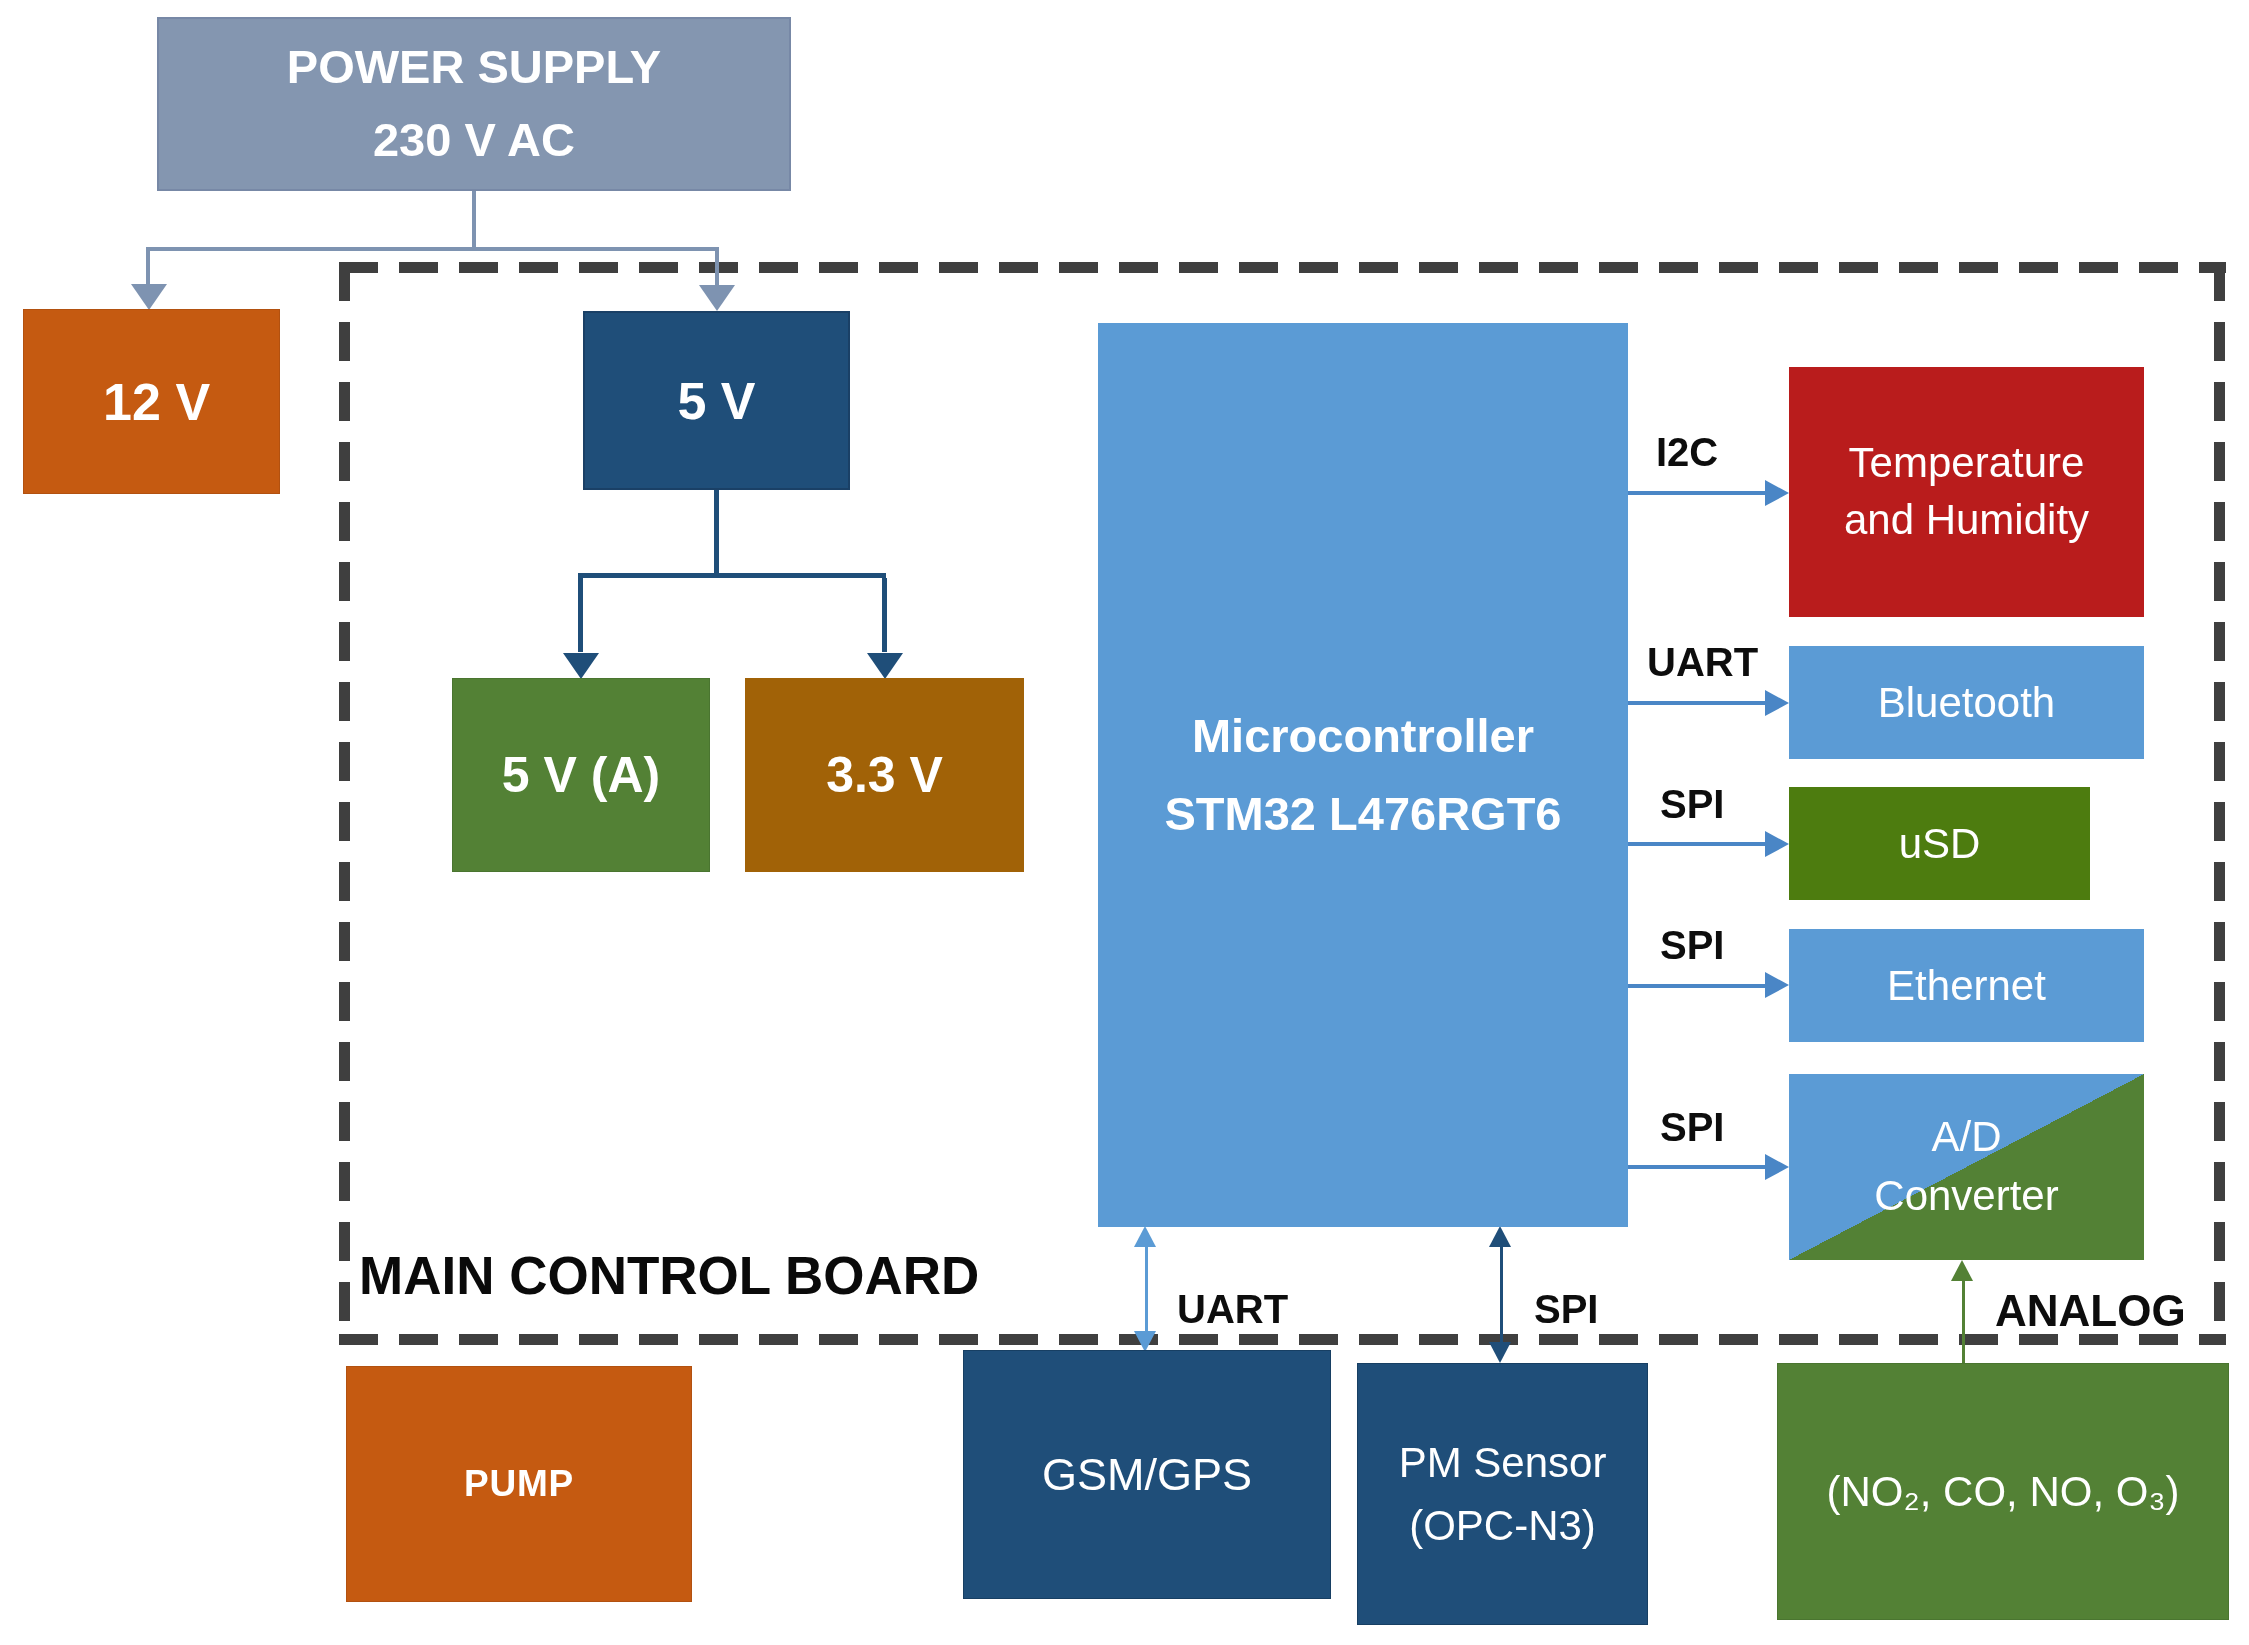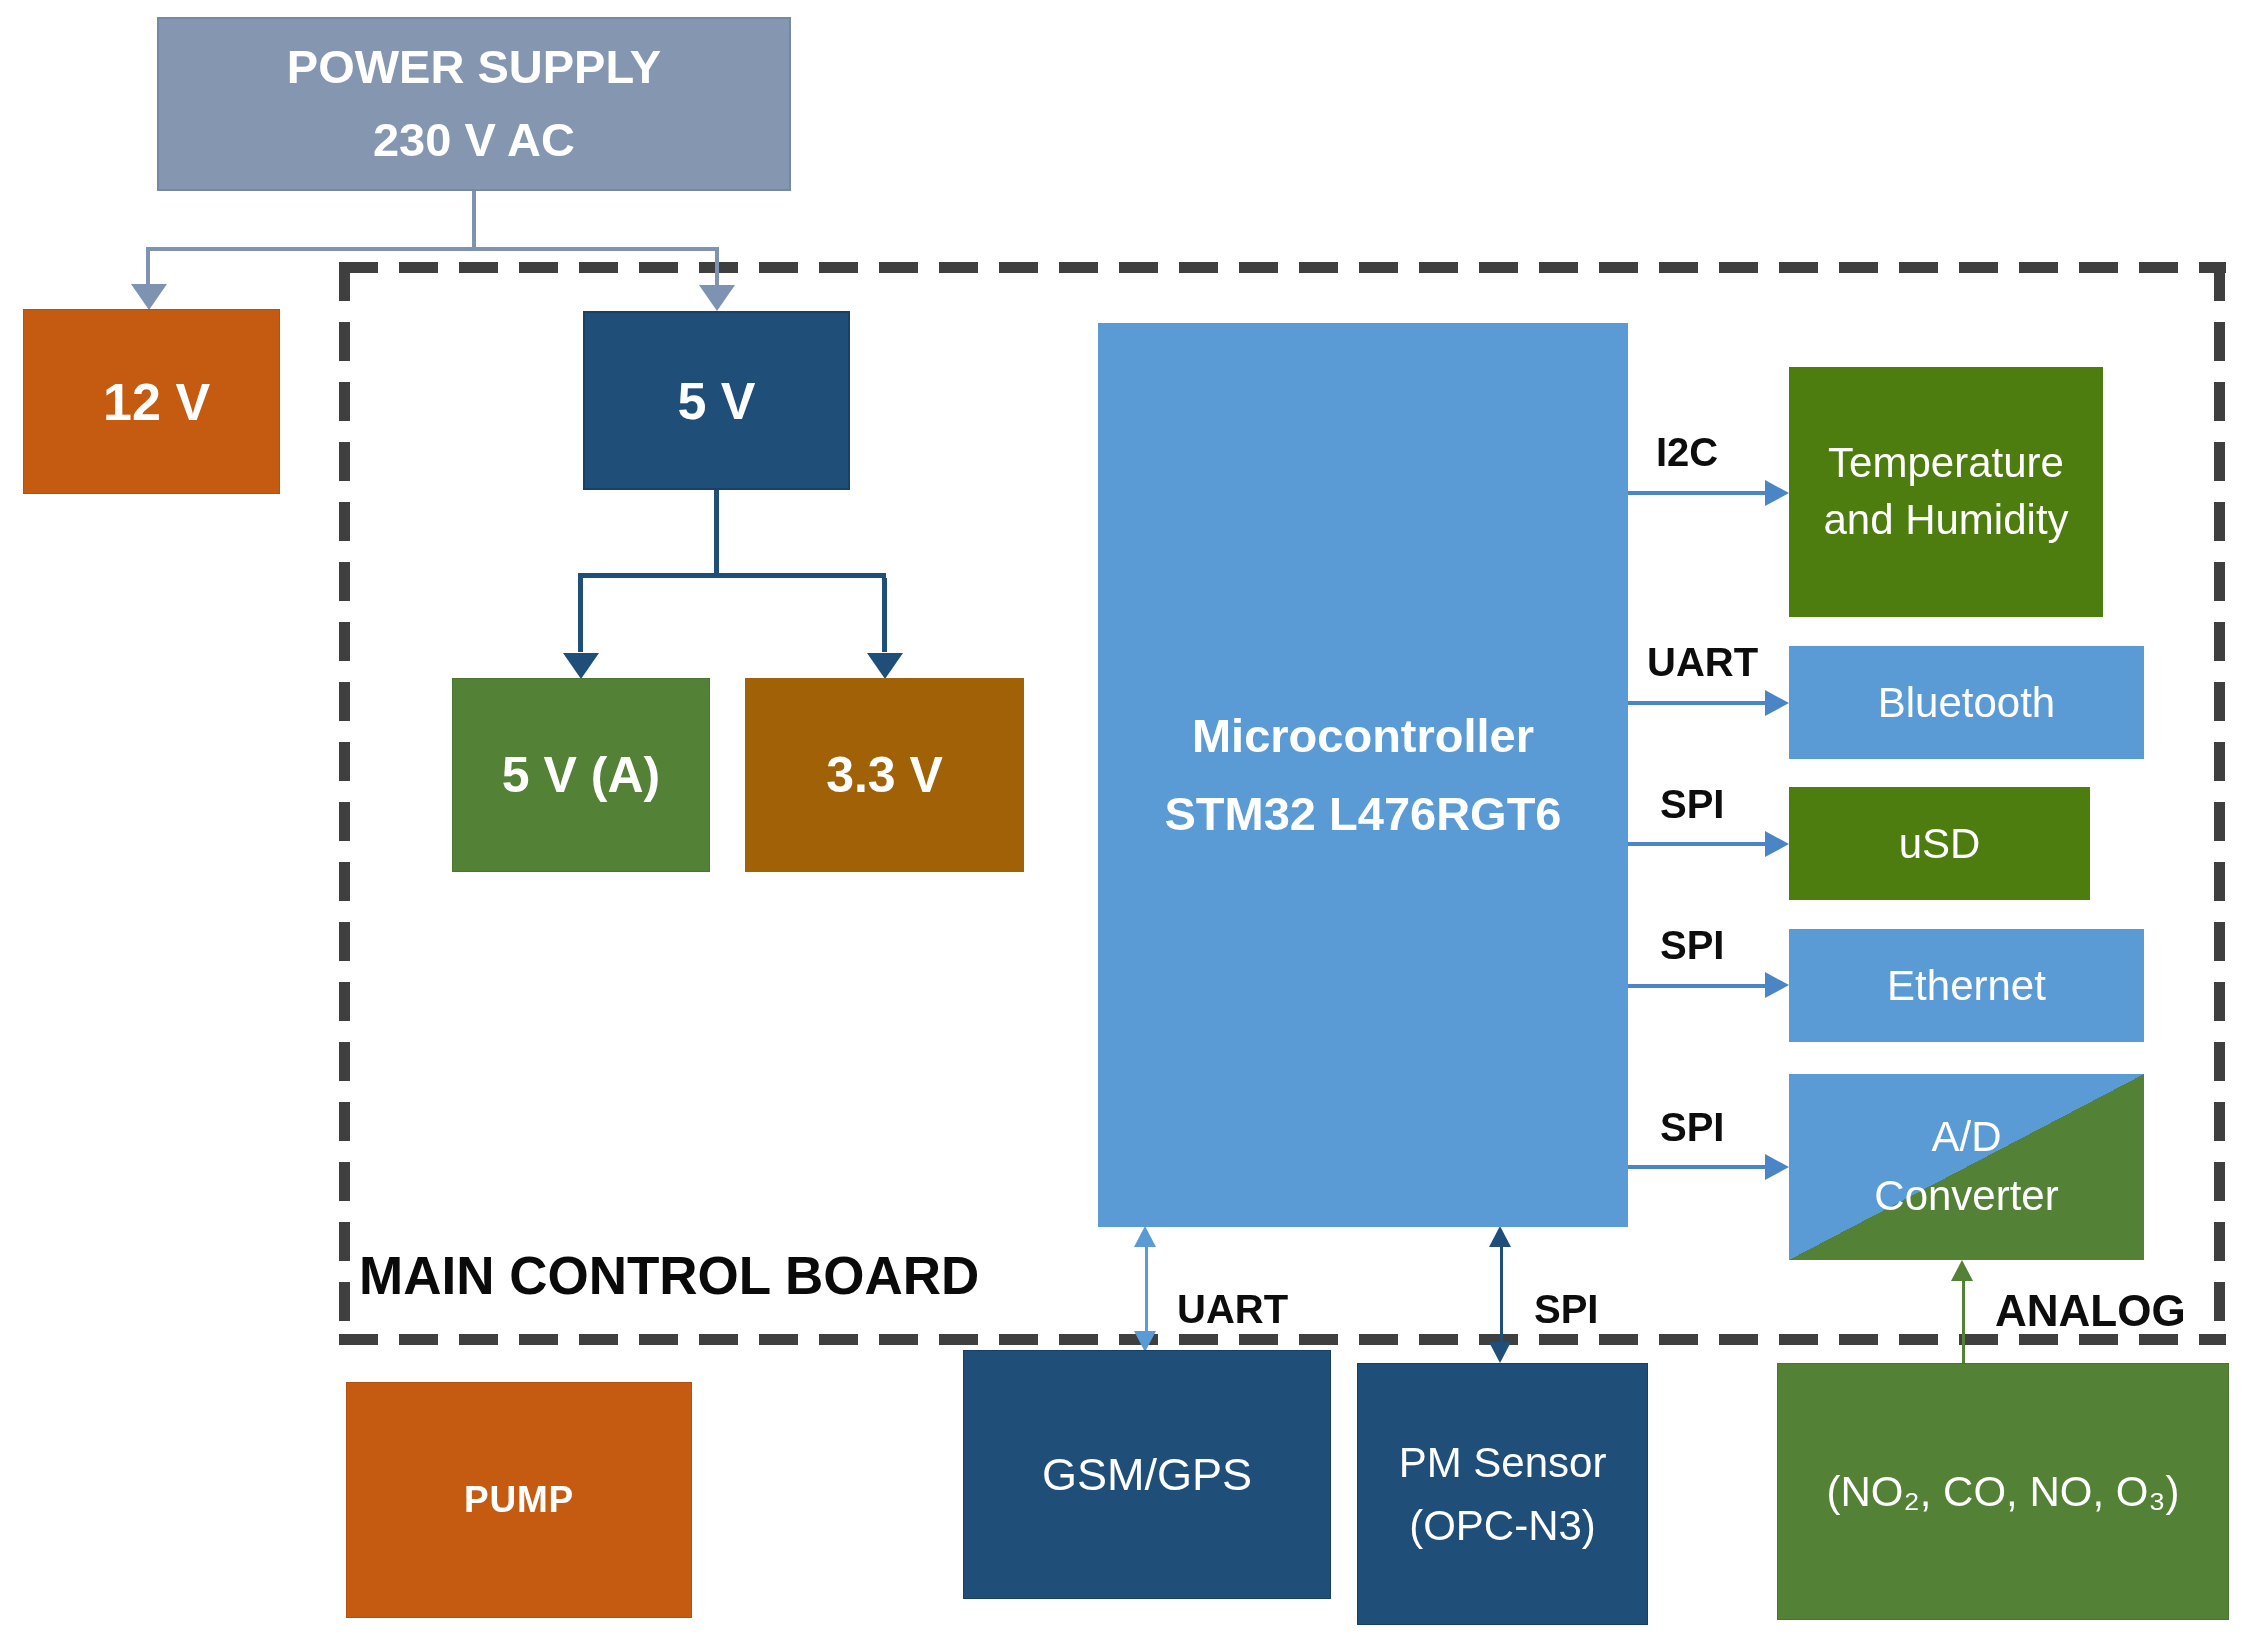--- a/index.html
+++ b/index.html
@@ -14,29 +14,29 @@
   #v12{left:22.6px;top:309px;width:257px;height:185px;background:#C55A11;
        border:1.6px solid #B25110;font-weight:bold;font-size:52px;padding-left:11px;}
   #v5{left:583px;top:311px;width:267px;height:179px;background:#1F4E79;
       border:2.4px solid #1A4066;font-weight:bold;font-size:52px;}
   #v5a{left:452px;top:678px;width:258px;height:194px;background:#538135;
        border:1.6px solid #4A7530;font-weight:bold;font-size:50px;}
   #v33{left:745px;top:678px;width:279px;height:194px;background:#a16207;
        font-weight:bold;font-size:50px;}
   #mcu{left:1098px;top:323px;width:530px;height:904px;background:#5B9BD5;
        font-weight:bold;font-size:47px;line-height:1.65;}
-  #temp{left:1789px;top:367px;width:314px;height:250px;background:#4d7c0f;
+  #temp{left:1789px;top:367px;width:355px;height:250px;background:#b91c1c;
         font-size:42px;line-height:1.35;}
   #bt{left:1789px;top:646px;width:355px;height:113px;background:#5B9BD5;font-size:42px;}
   #usd{left:1789px;top:787px;width:301px;height:113px;background:#4d7c0f;font-size:42px;align-items:flex-end;}
   #eth{left:1789px;top:929px;width:355px;height:113px;background:#5B9BD5;font-size:42px;}
   #adc{left:1789px;top:1074px;width:355px;height:186px;font-size:42px;line-height:1.4;
        background:linear-gradient(to bottom right,#5B9BD5 50%,#538135 50%);}
   #pump{left:346px;top:1366px;width:346px;height:236px;background:#C55A11;
-        border:1.6px solid #B25110;font-weight:bold;font-size:37px;letter-spacing:0.8px;margin-top:16px;}
+        border:1.6px solid #B25110;font-weight:bold;font-size:37px;letter-spacing:0.8px;}
   #gsm{left:963px;top:1350px;width:368px;height:249px;background:#1F4E79;
        border:1.6px solid #173F63;font-size:45px;}
   #pm{left:1357px;top:1363px;width:291px;height:262px;background:#1F4E79;
       border:1.6px solid #173F63;font-size:42px;line-height:1.5;}
   #ec{left:1777px;top:1363px;width:452px;height:257px;background:#538135;
       border:1.6px solid #4A7530;font-size:42px;line-height:1.5;}
   
   .dash-h{position:absolute;height:11.3px;
           background:repeating-linear-gradient(90deg,#3F3F3F 0 39px,transparent 39px 60px);}
   .dash-v{position:absolute;width:11.3px;

